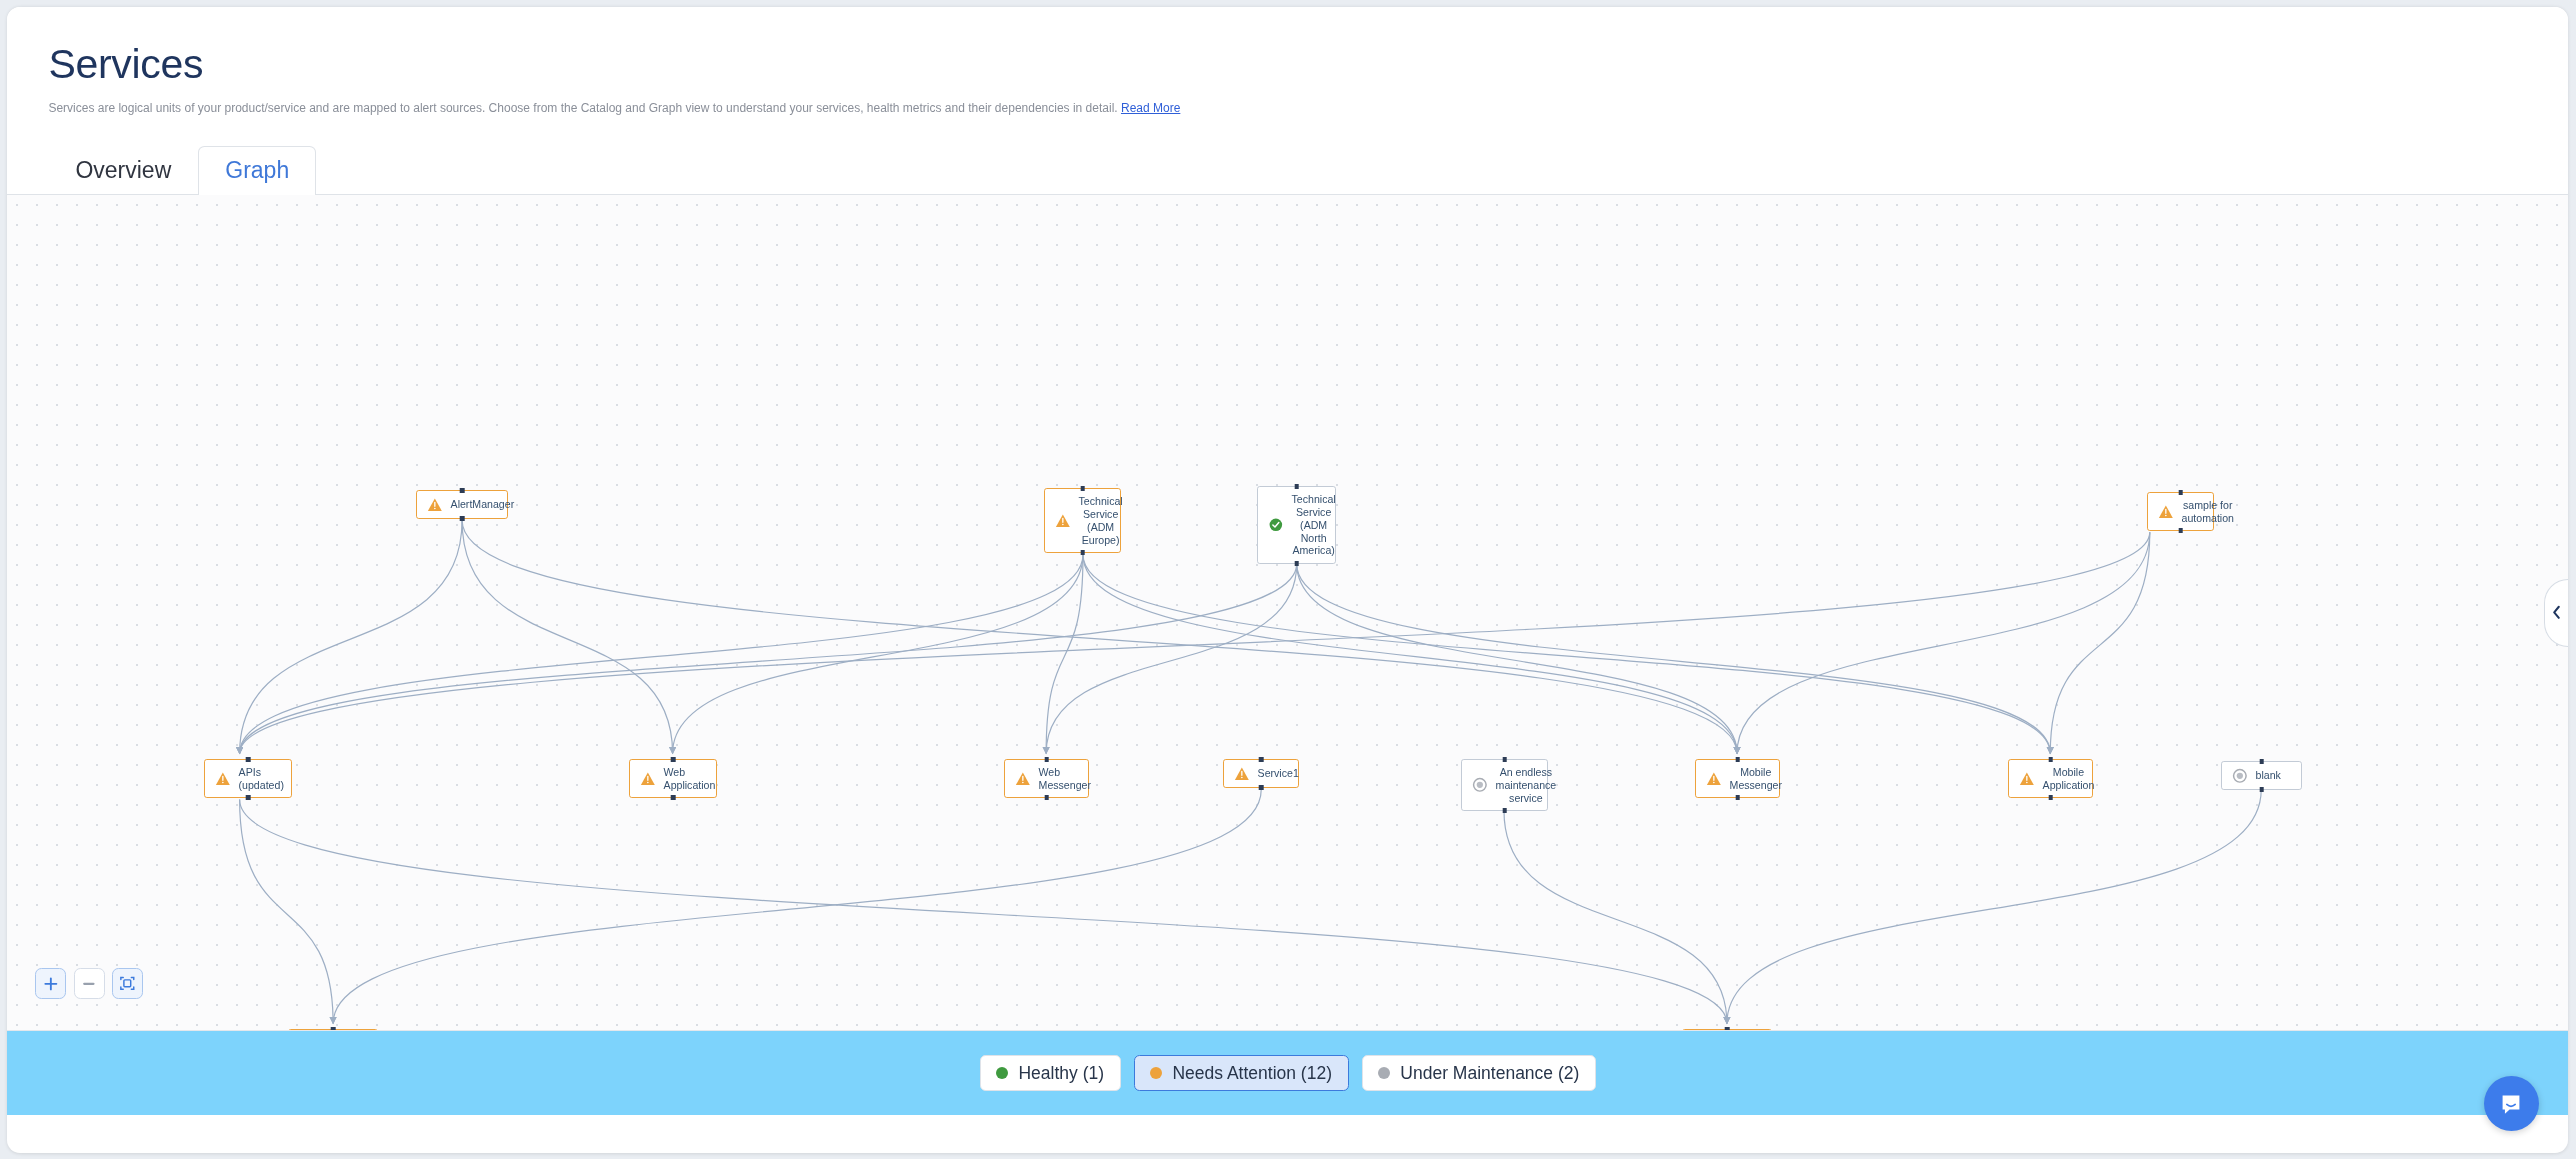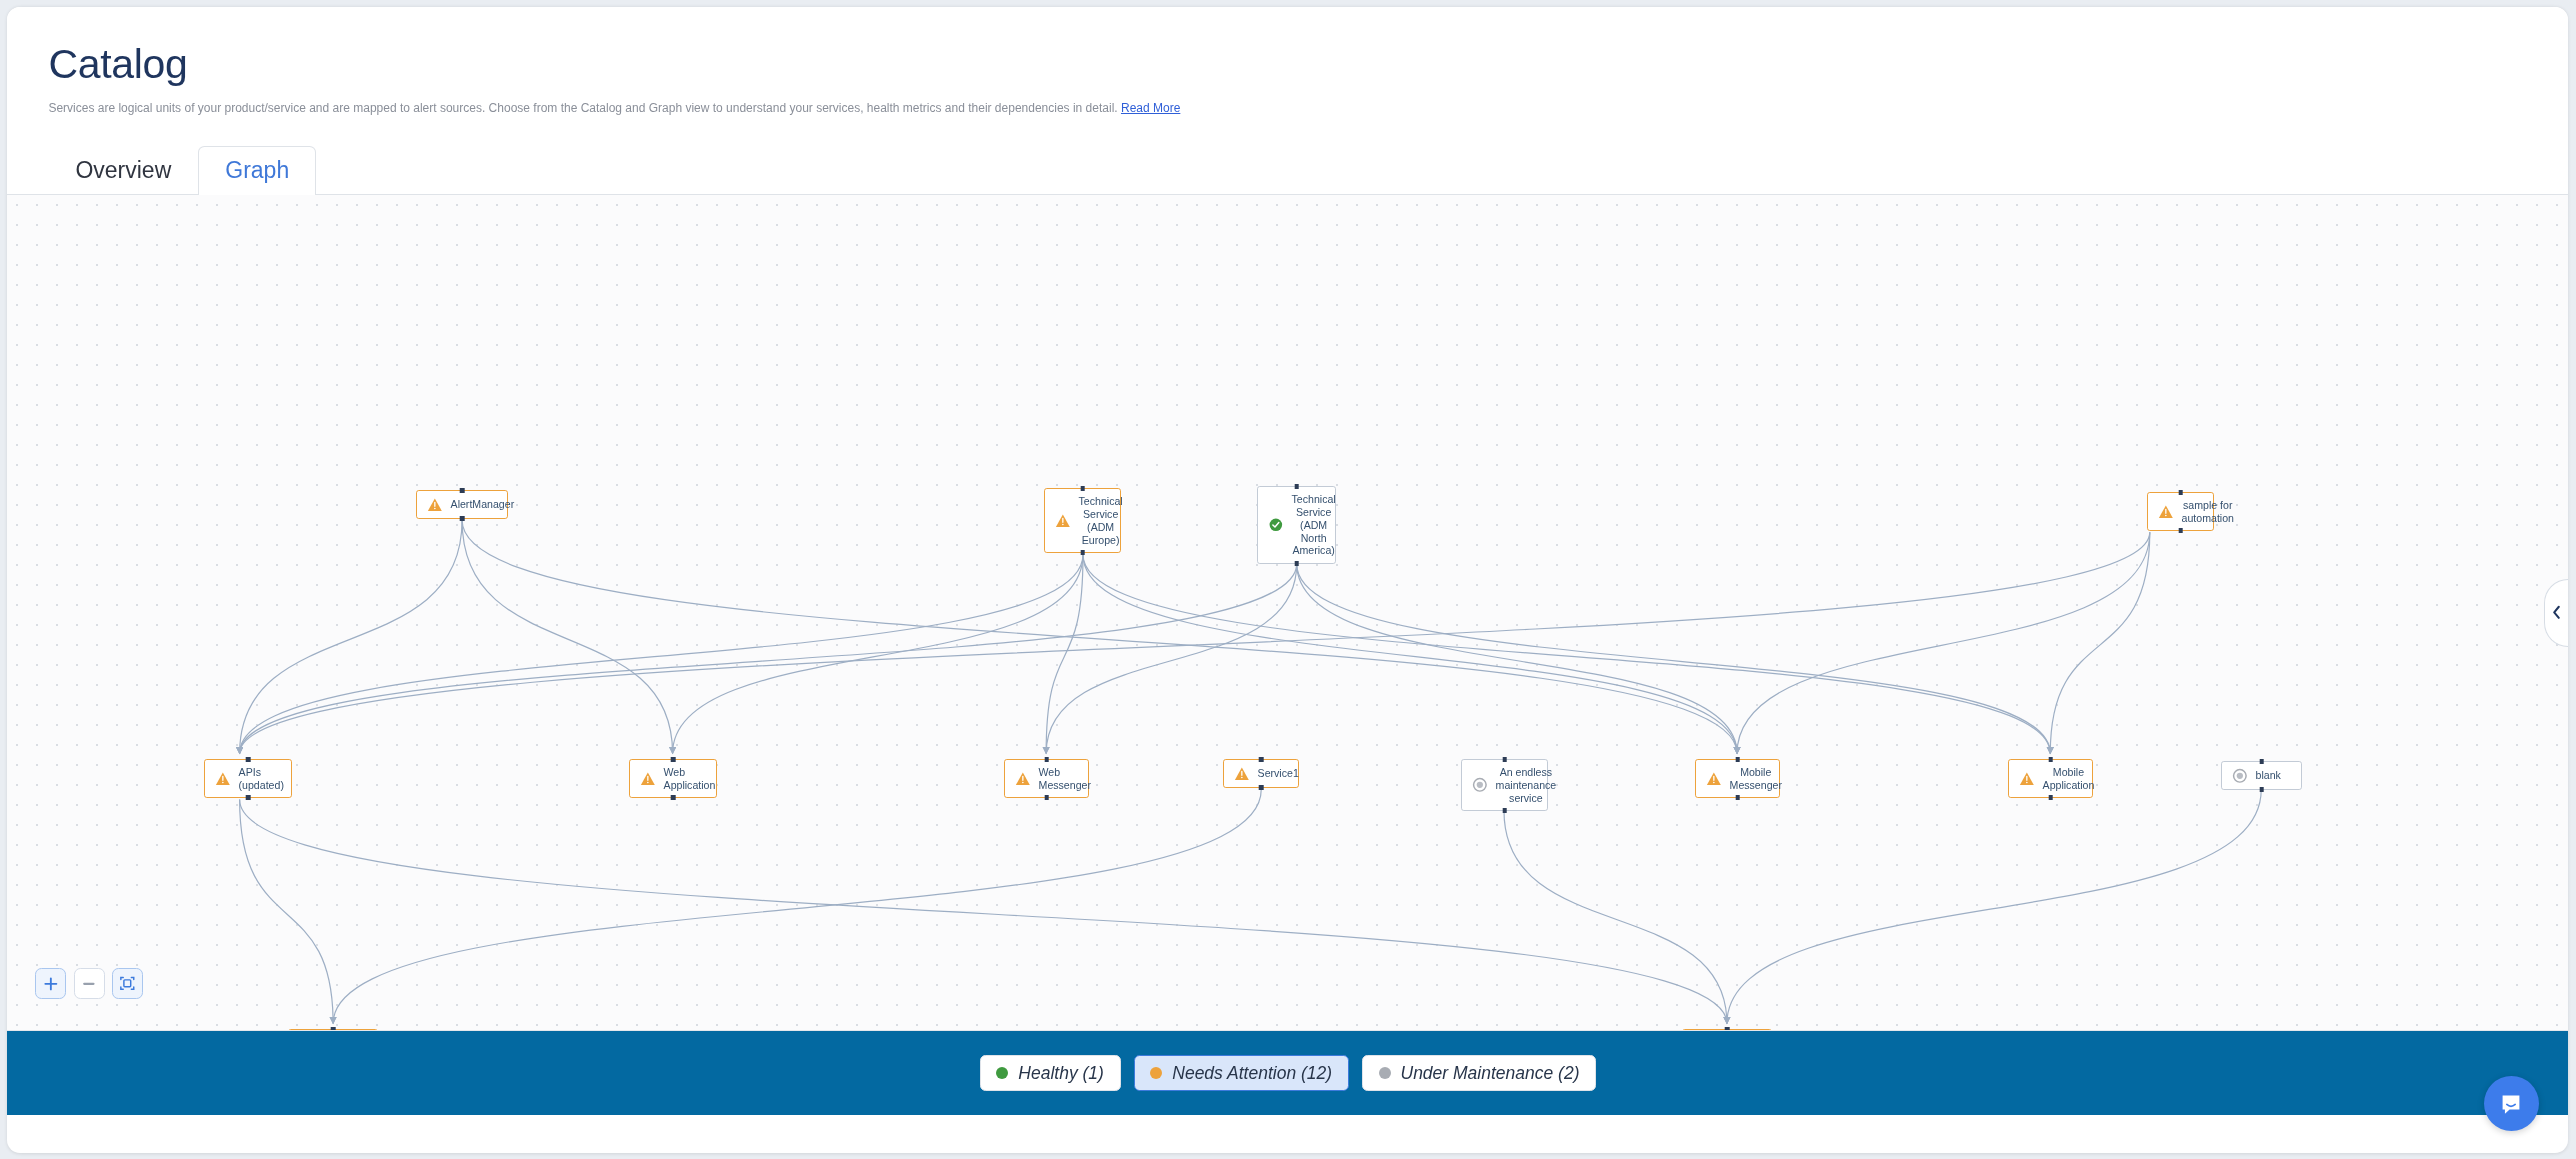--- a/index.html
+++ b/index.html
@@ -160,26 +160,25 @@
     border-radius: 37px 0 0 37px;
     display: flex; align-items: center; justify-content: center;
     cursor: pointer;
     z-index: 7;
   }
 
   
   .legend-bar {
     height: 85px;
     border-top: 0.9px solid #e4e7ec;
-    background: #0369a1;
+    background: #7dd3fc;
     display: flex;
     align-items: center;
     justify-content: center;
     gap: 13px;
-    font-style: italic;
   }
   .legend-chip {
     display: flex; align-items: center; gap: 10px;
     padding: 8.3px 15.7px;
     border: 0.9px solid #dfe3e9;
     border-radius: 5.5px;
     background: #ffffff;
     font-size: 17.5px;
     color: #28354a;
     cursor: pointer;
@@ -203,21 +202,21 @@
     z-index: 9;
     box-shadow: 0 1.8px 7.4px rgba(0,0,0,0.18);
   }
 </style>
 </head>
 <body>
 
 <div id="app">
 
   <div class="header">
-    <h1 class="page-title">Catalog</h1>
+    <h1 class="page-title">Services</h1>
     <p class="page-desc">
       <span>Services are logical units of your product/service and are mapped to alert sources. Choose from the Catalog and Graph view to understand your services, health metrics and their dependencies in detail. </span><a href="#">Read More</a>
     </p>
   </div>
 
   <div class="tabs-wrap">
     <div class="tab">Overview</div>
     <div class="tab active">Graph</div>
   </div>
 

